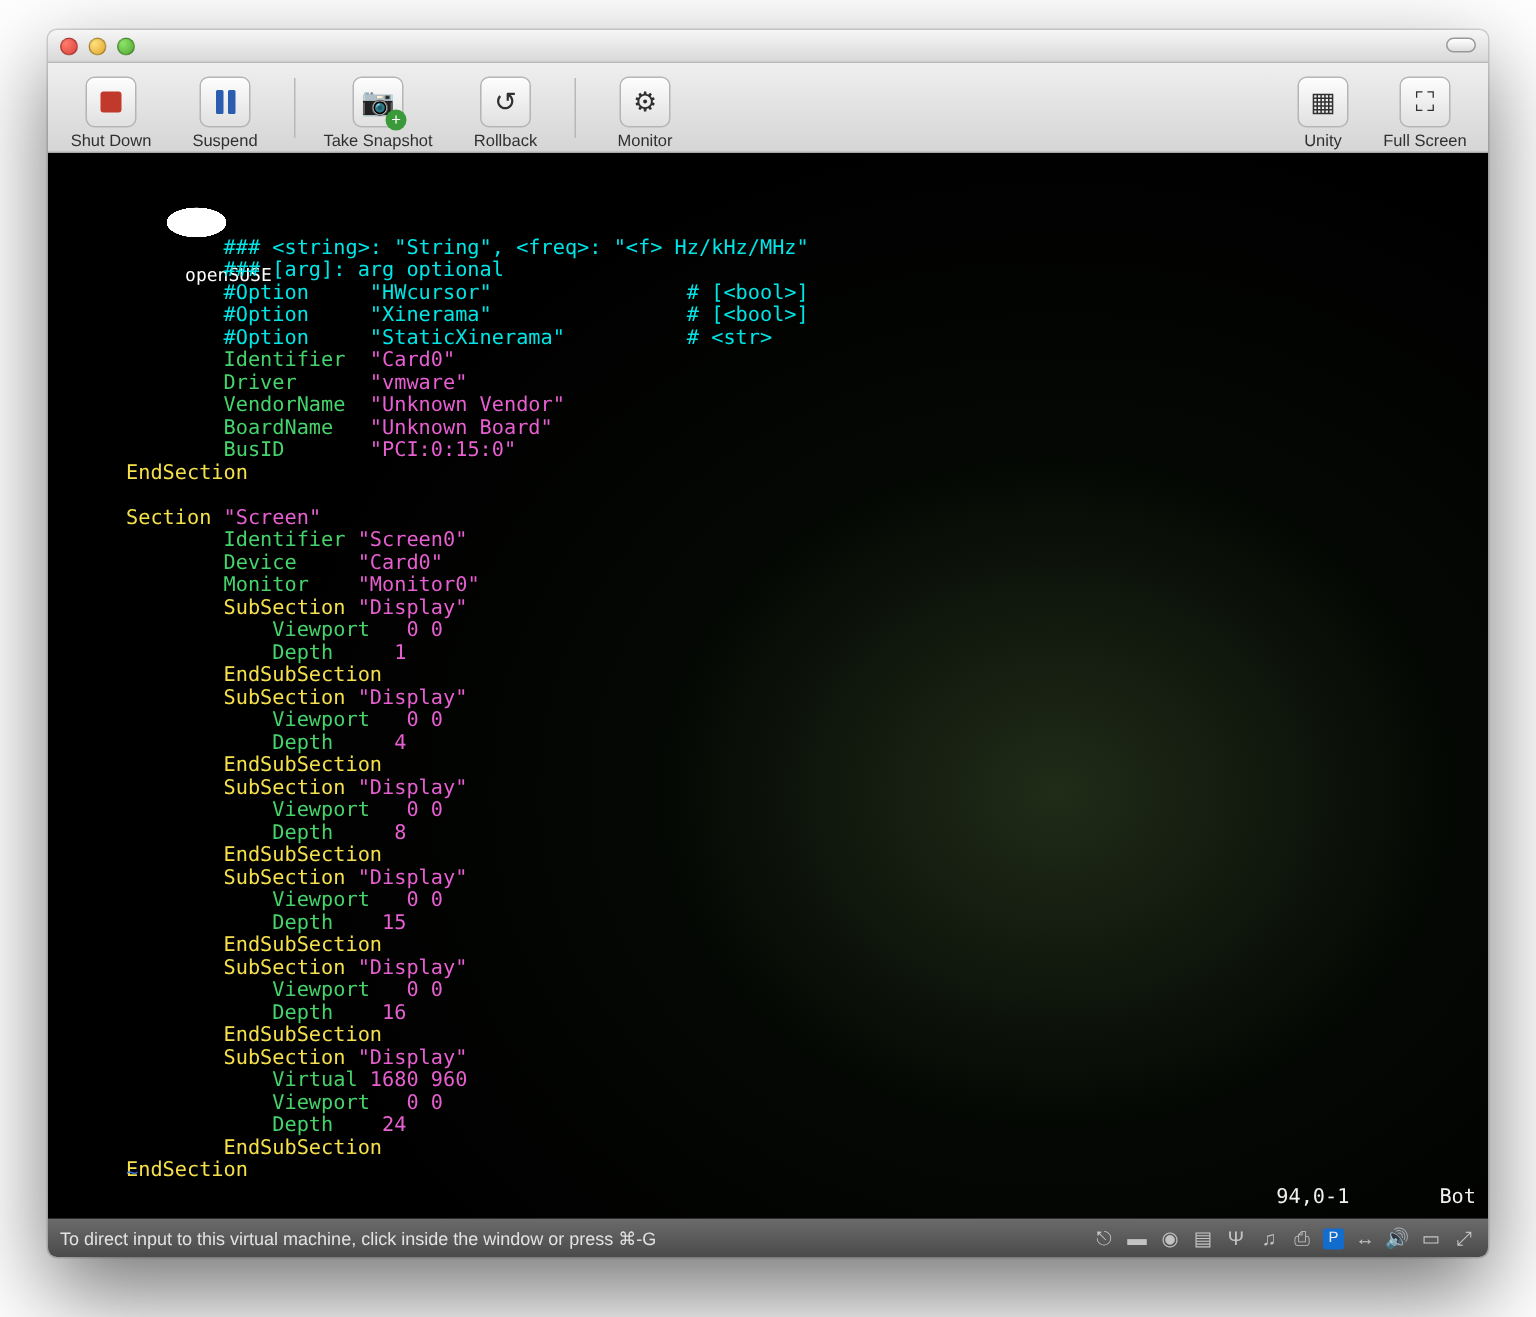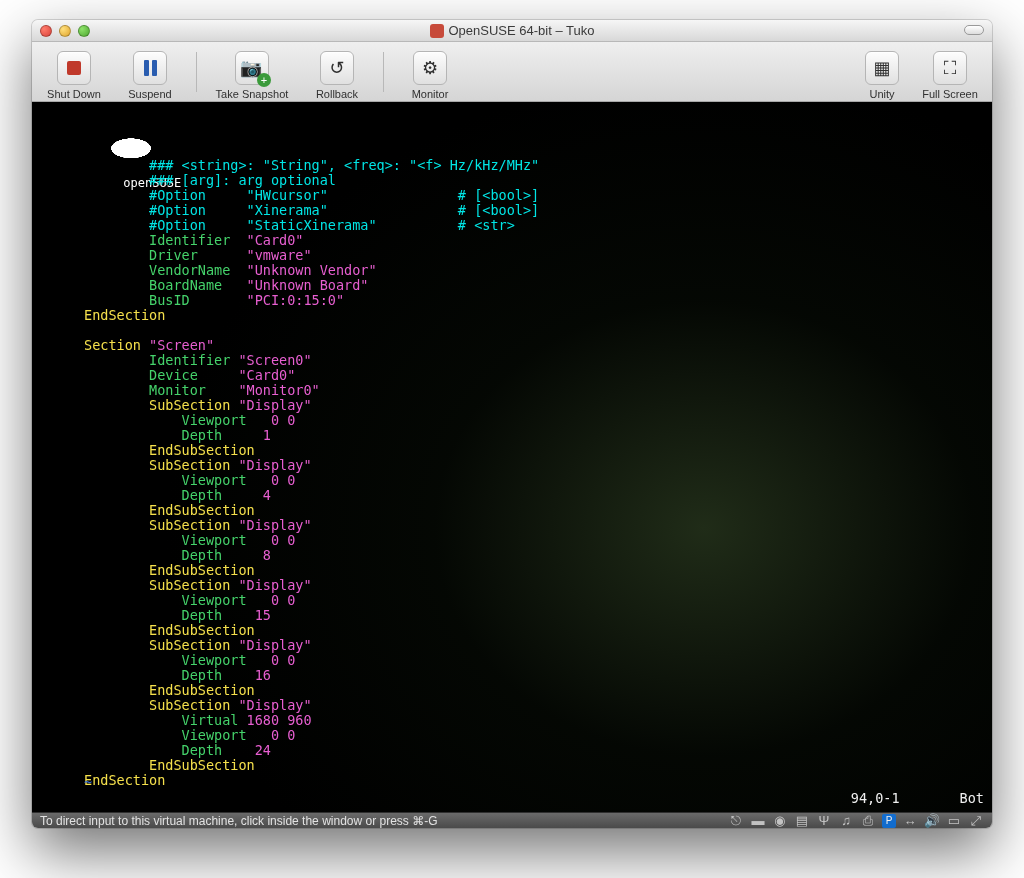--- a/index.html
+++ b/index.html
@@ -109,21 +109,21 @@
   .ma{ color:#e85fd1;}
   .status-line{
     position:absolute; bottom:6px; left:8px; right:8px;
     display:flex; color:#f0f0f0;
     font-family: "DejaVu Sans Mono",monospace; font-size:13.5px;margin-top:20px;
   }
   .status-line .pos{ margin-left:auto; margin-right:60px;}
   .tilde{ position:absolute; left:52px; bottom:22px; color:#3a6fd8;}
   
   .footer {
-    height:16px;
+    height:26px;
     background:linear-gradient(#6a6a6a,#4a4a4a);
     color:#e2e2e2;
     font-size:12px;
     display:flex; align-items:center;
     padding:3px 8px;
     border-top:1px solid #2f2f2f;
     gap:6px;
   }
   .fic{ width:16px; height:16px; opacity:0.9; display:inline-flex; align-items:center; justify-content:center; font-size:13px; color:#cfcfcf; }
   .fic.blue{ background:#0b6fdc; border-radius:2px; width:14px; height:14px; color:#fff; font-size:10px; }
@@ -131,24 +131,20 @@
 </head>
 <body>
 
 <div class="window">
 
   <div class="titlebar">
     <div class="traffic">
       <div class="tl red"></div>
       <div class="tl yel"></div>
       <div class="tl grn"></div>
-    </div>
-    <div class="title-center">
-      <span class="vm-ico"></span>
-      <span>OpenSUSE 64-bit – Tuko</span>
     </div>
     <div class="pill"></div>
   </div>
 
   <div class="toolbar">
     <div class="tbtn">
       <div class="iconwrap">
           <span class="stop"></span>
         </div>
       <span>Shut Down</span>

